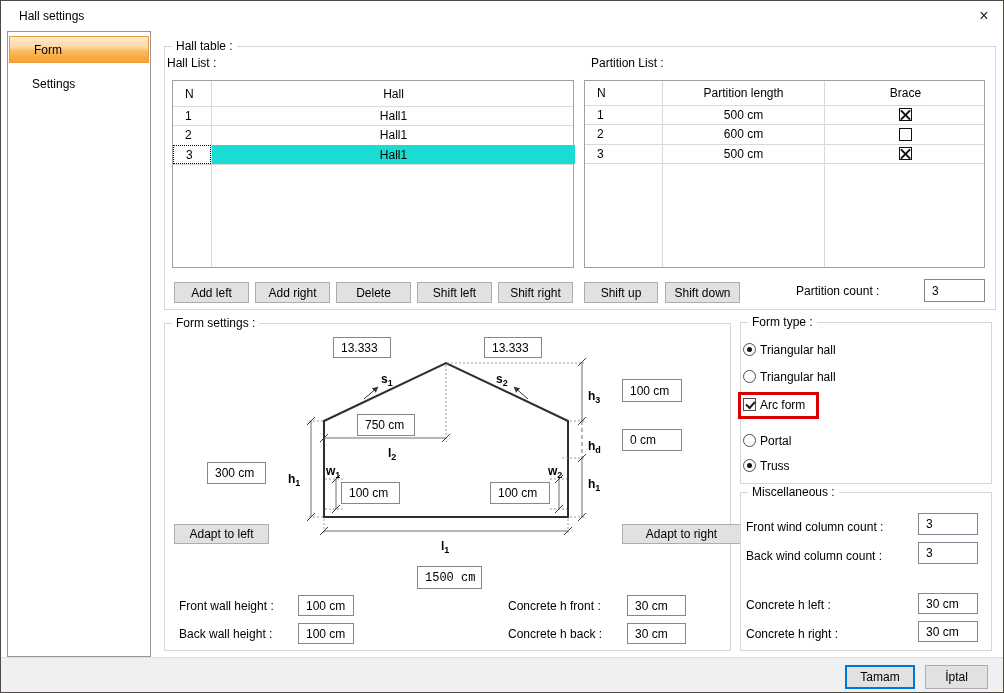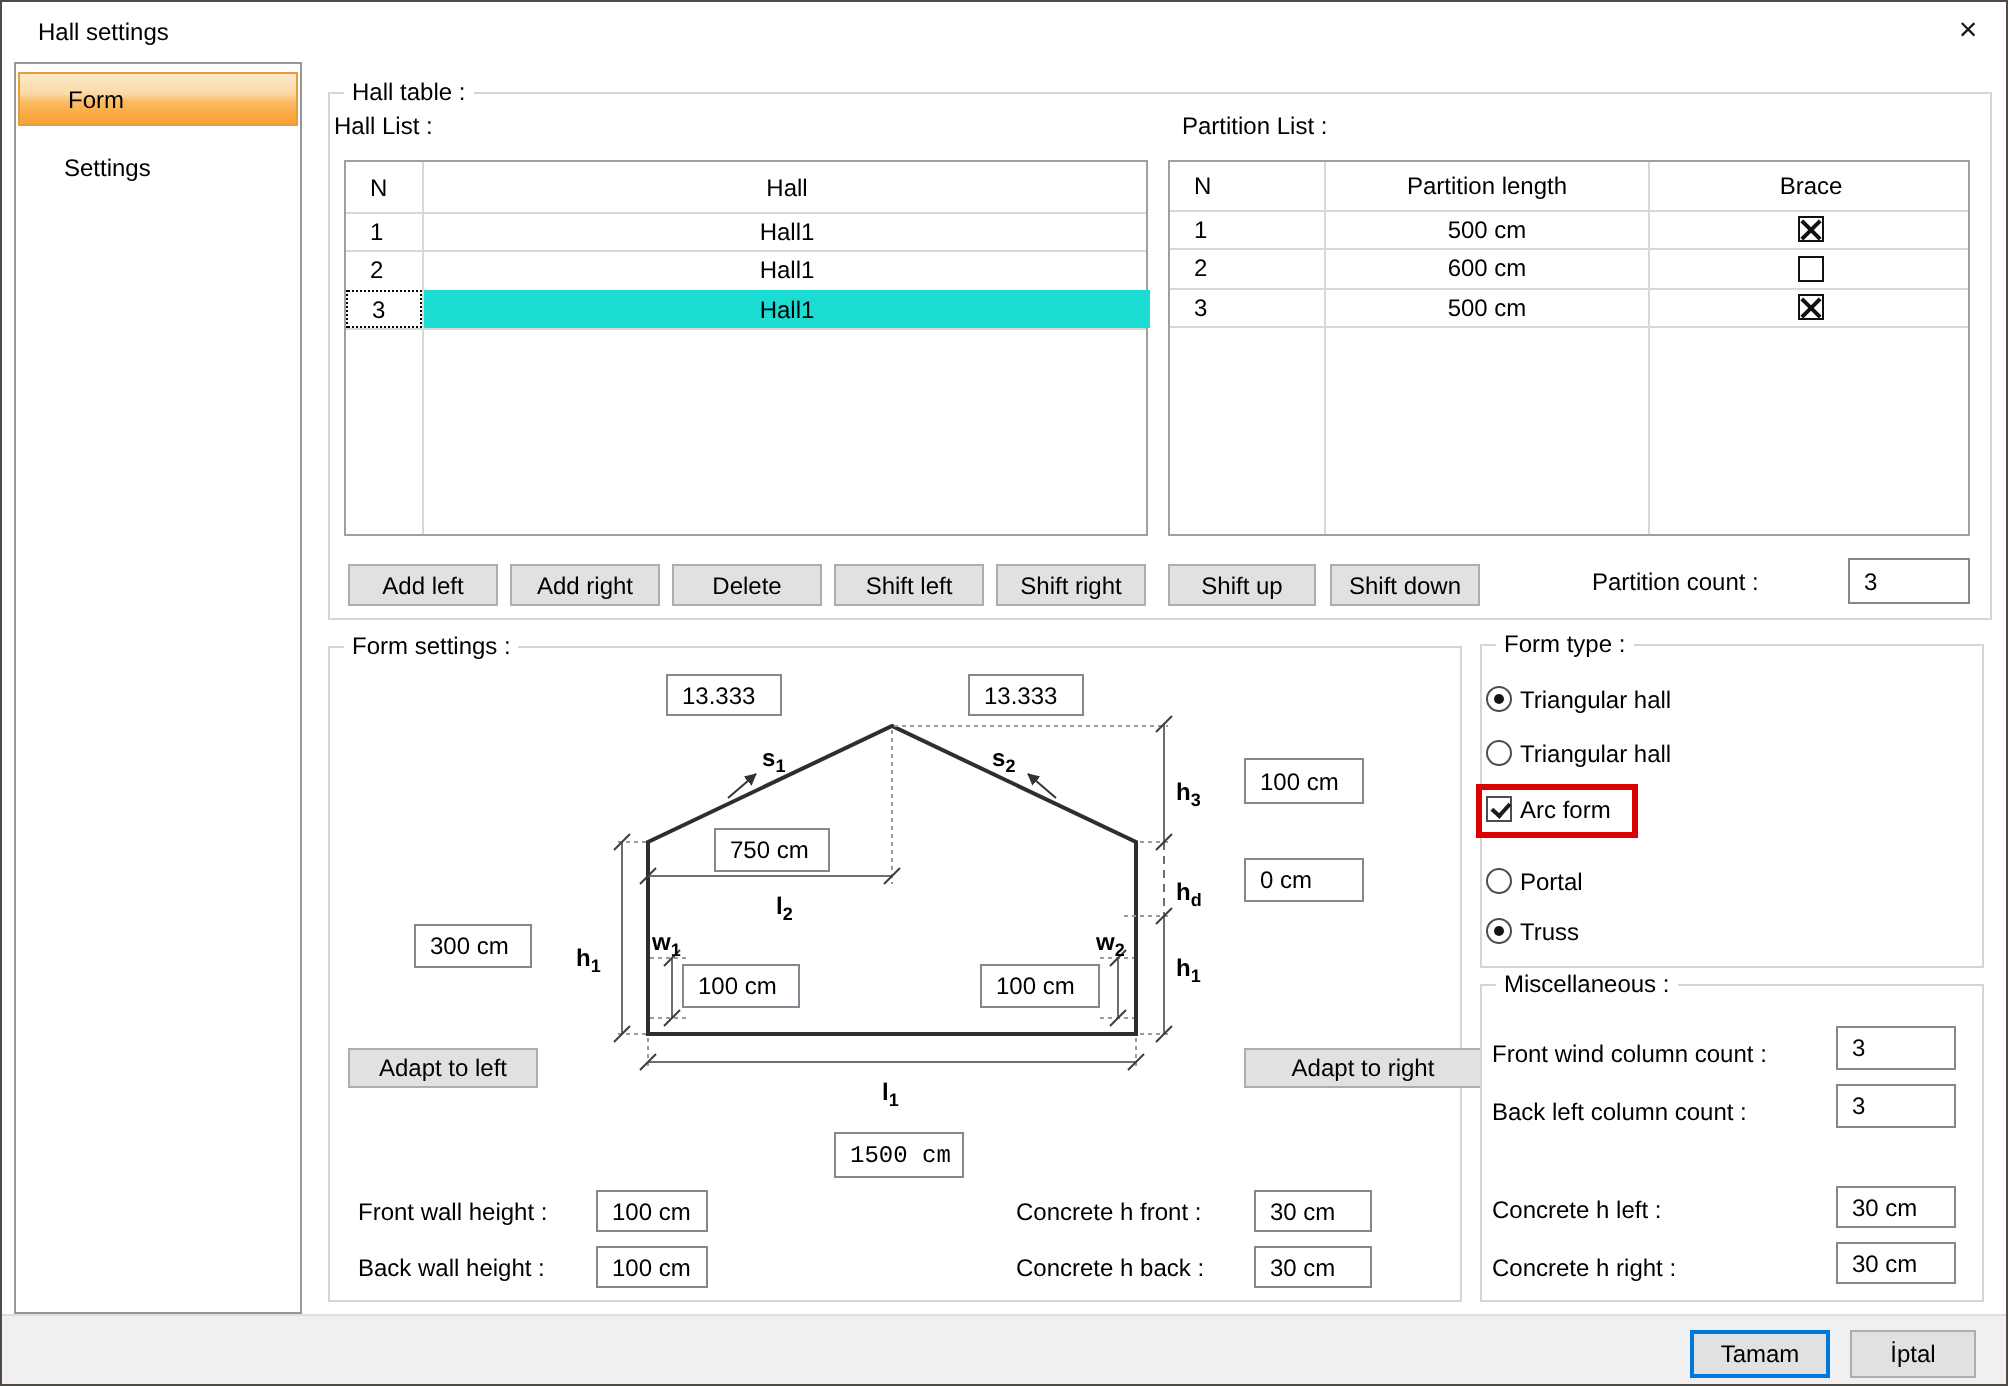--- a/index.html
+++ b/index.html
@@ -276,21 +276,21 @@
   <span class="radio on" style="left:742px;top:458px"></span>
   <span class="lbl" style="left:759px;top:458px">Truss</span>
 
   <div class="group" style="left:739px;top:491px;width:252px;height:159px">
     <span class="gtitle">Miscellaneous :</span>
   </div>
 
   <span class="lbl" style="left:745px;top:519px">Front wind column count :</span>
   <input class="field" style="left: 917px; top: 512px; width: 60px; height: 22px;" value="3">
 
-  <span class="lbl" style="left:745px;top:548px">Back left column count :</span>
+  <span class="lbl" style="left:745px;top:548px">Back wind column count :</span>
   <input class="field" style="left: 917px; top: 541px; width: 60px; height: 22px;" value="3">
 
   <span class="lbl" style="left:745px;top:597px">Concrete h left :</span>
   <input class="field" style="left: 917px; top: 592px; width: 60px; height: 21px;" value="30 cm">
 
   <span class="lbl" style="left:745px;top:626px">Concrete h right :</span>
   <input class="field" style="left: 917px; top: 620px; width: 60px; height: 21px;" value="30 cm">
 
   <div class="footer"></div>
   <div class="pushbtn default" style="left:844px;top:664px;width:70px;height:24px">Tamam</div>

